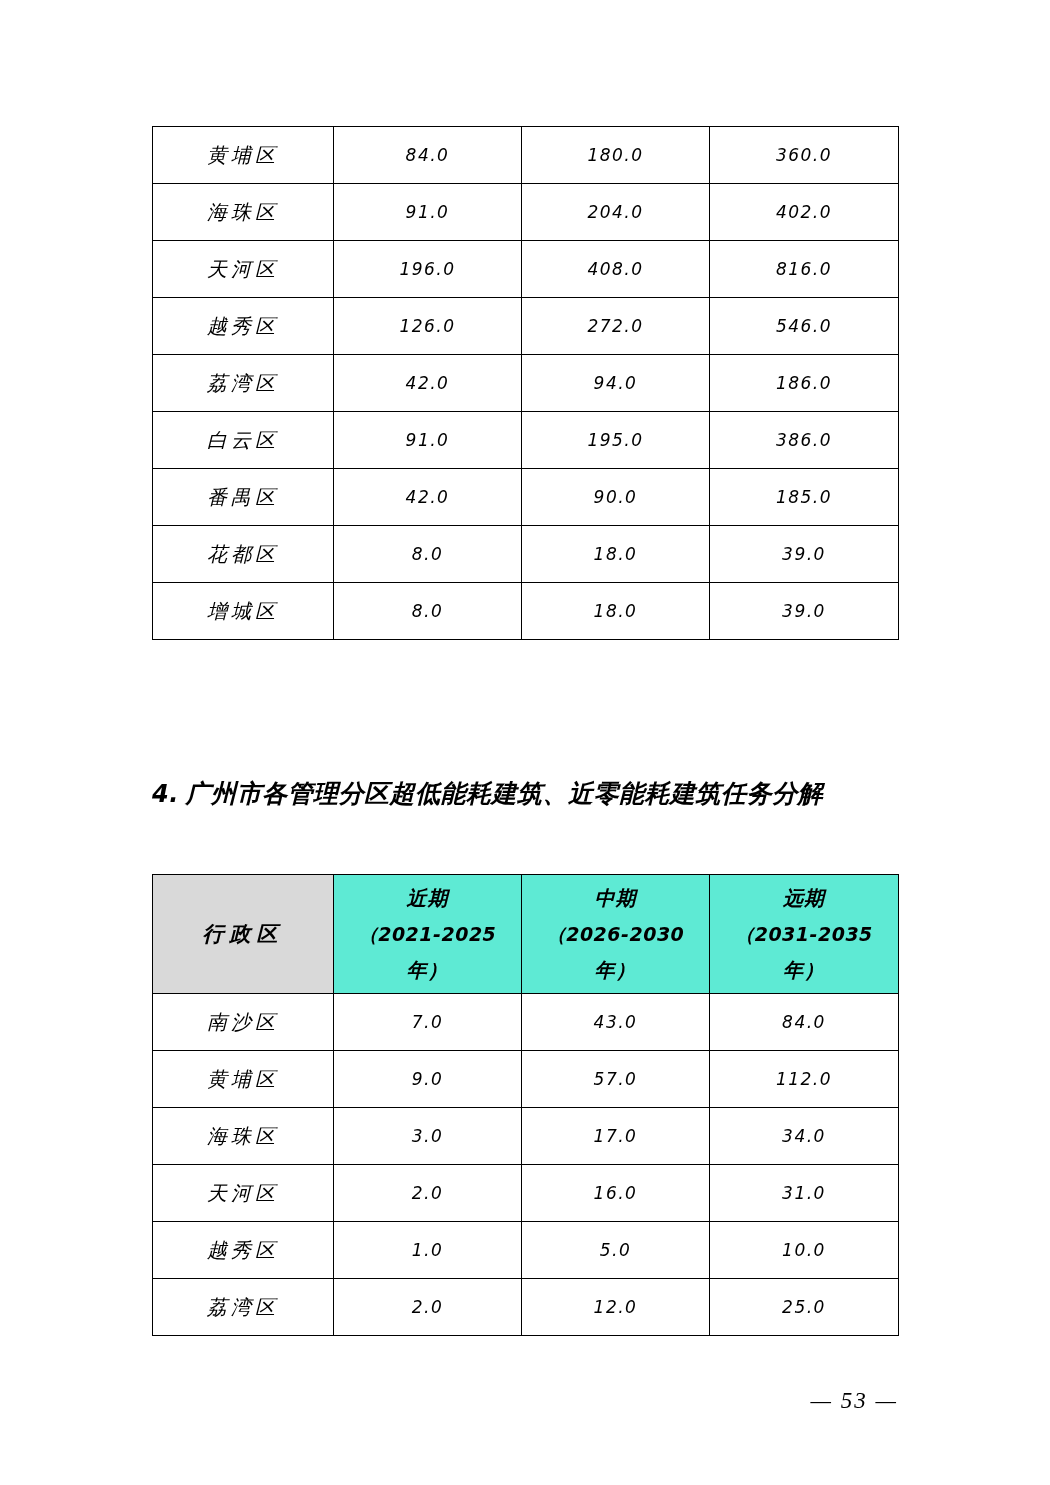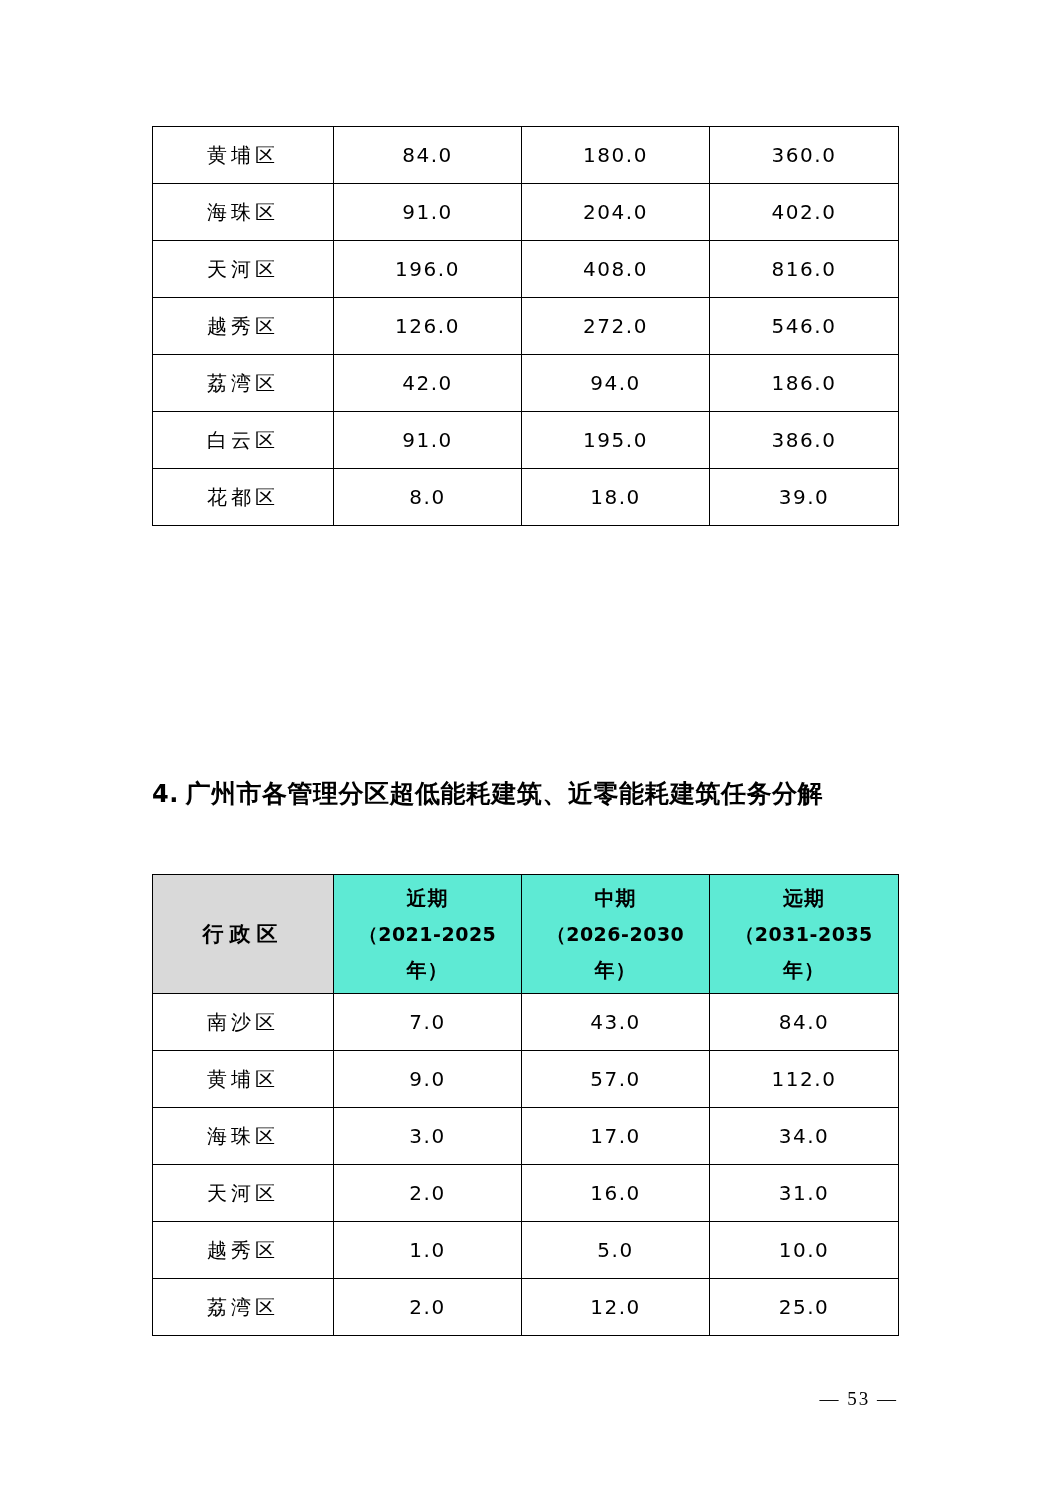--- a/index.html
+++ b/index.html
@@ -14,20 +14,21 @@
     color: #000000;
     position: relative;
     overflow: hidden;
   }
   .page {
     position: relative;
     width: 1050px;
     height: 1114px;
     box-sizing: border-box;
     padding: 12px;
+    font-style: italic;
   }
   .table-wrap {
     position: absolute;
     left: 152px;
     width: 746px;
   }
   table.doc-table {
     border-collapse: collapse;
     width: 746px;
     table-layout: fixed;
@@ -43,21 +44,21 @@
     height: 56px;
     letter-spacing: 1px;
   }
   table.doc-table td.region {
     font-family: "Liberation Serif", serif;
     font-size: 20px;
     letter-spacing: 4px;
   }
   table.doc-table td.num {
     font-family: "DejaVu Sans", sans-serif;
-    font-size: 20px;
+    font-size: 17px;
     letter-spacing: 1.5px;
     text-align: center;
   }
   col.c1 { width: 181px; }
   col.c2 { width: 188px; }
   col.c3 { width: 188px; }
   col.c4 { width: 189px; }
 
   
   #table-top { top: 126px; }
@@ -113,21 +114,21 @@
     letter-spacing: 6px;
     height: 118px;
   }
   .head-line { display: block; }
 
   .page-number {
     position: absolute;
     right: 152px;
     top: 1388px;
     font-family: "Liberation Serif", serif;
-    font-size: 19px;
+    font-size: 23px;
     letter-spacing: 2px;
     text-align: right;
   }
 </style>
 </head>
 <body>
 
 <div class="page">
 
   <div class="table-wrap" id="table-top">
@@ -169,21 +170,33 @@
             <td class="num">94.0</td>
             <td class="num">186.0</td>
           </tr>
           <tr>
             <td class="region">白云区</td>
             <td class="num">91.0</td>
             <td class="num">195.0</td>
             <td class="num">386.0</td>
           </tr>
           <tr>
+            <td class="region">番禺区</td>
+            <td class="num">42.0</td>
+            <td class="num">90.0</td>
+            <td class="num">185.0</td>
+          </tr>
+          <tr>
             <td class="region">花都区</td>
+            <td class="num">8.0</td>
+            <td class="num">18.0</td>
+            <td class="num">39.0</td>
+          </tr>
+          <tr>
+            <td class="region">增城区</td>
             <td class="num">8.0</td>
             <td class="num">18.0</td>
             <td class="num">39.0</td>
           </tr>
         </tbody>
     </table>
   </div>
 
   <div class="section-heading">
     <span class="num-prefix">4.</span>

